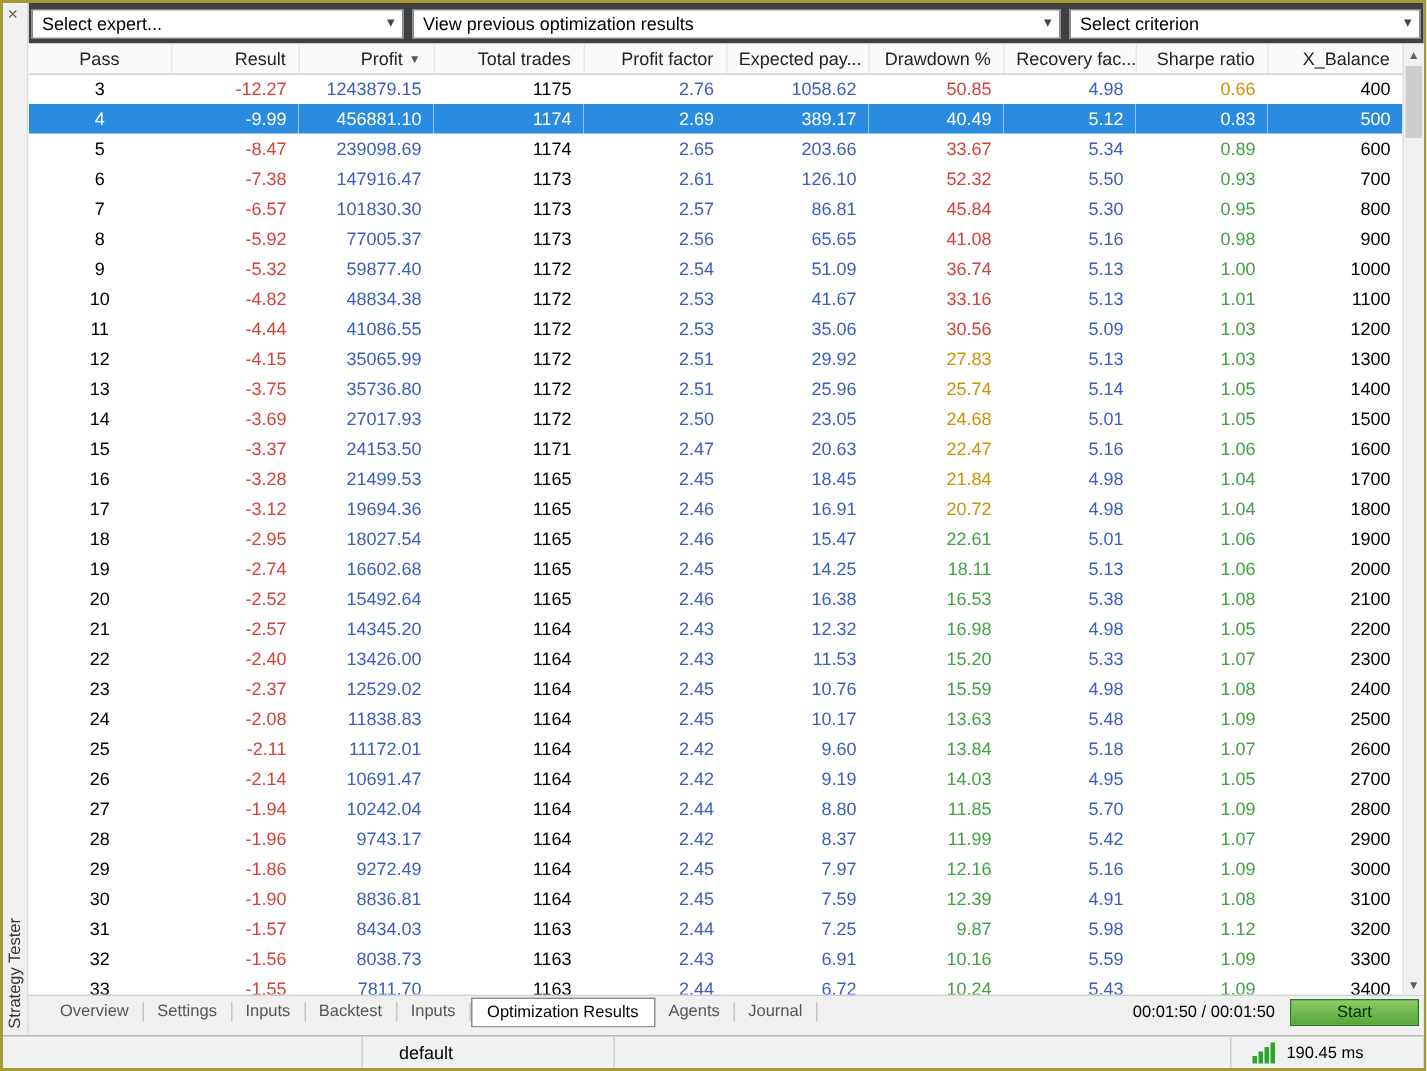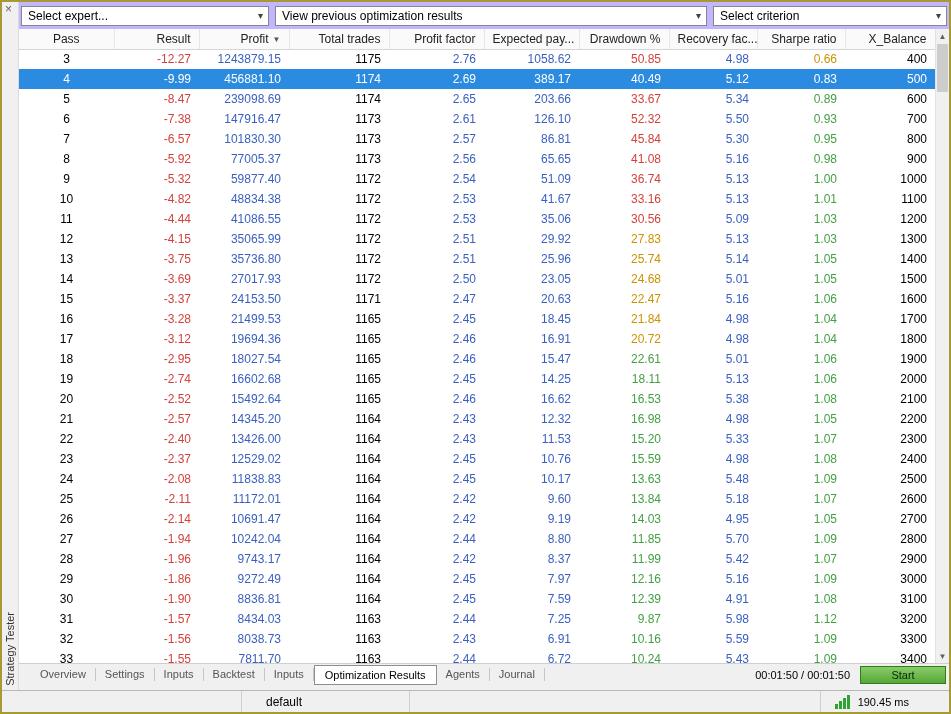--- a/index.html
+++ b/index.html
@@ -27,21 +27,21 @@
   .vtitle {
     position: absolute; bottom: 4px; left: 2px;
     writing-mode: vertical-rl; transform: rotate(180deg);
     font-size: 11px; color: #333; white-space: nowrap;
   }
 
   .content { flex: 1; display: flex; flex-direction: column; background: #fff; min-width: 0; }
 
   
   .toolbar {
-    height: 27px; flex: none; background: #c4b5fd;
+    height: 27px; flex: none; background: #404040;
     display: flex; align-items: center; gap: 6px; padding: 0 2px;
   }
   .combo {
     height: 20px; border: 1px solid #828790; background: #fff;
     display: flex; align-items: center; justify-content: space-between;
     padding: 0 5px 0 6px; font-size: 12px; color: #000; cursor: default;
   }
   .combo-expert { width: 248px; flex: none; }
   .combo-results { flex: 1; }
   .combo-criterion { width: 234px; flex: none; }
@@ -388,21 +388,21 @@
                 <td class="ar c-blue">5.13</td>
                 <td class="ar c-green">1.06</td>
                 <td class="ar c-black">2000</td>
               </tr>
               <tr>
                 <td class="al c-black">20</td>
                 <td class="ar c-red">-2.52</td>
                 <td class="ar c-blue">15492.64</td>
                 <td class="ar c-black">1165</td>
                 <td class="ar c-blue">2.46</td>
-                <td class="ar c-blue">16.62</td>
+                <td class="ar c-blue">16.38</td>
                 <td class="ar c-green">16.53</td>
                 <td class="ar c-blue">5.38</td>
                 <td class="ar c-green">1.08</td>
                 <td class="ar c-black">2100</td>
               </tr>
               <tr>
                 <td class="al c-black">21</td>
                 <td class="ar c-red">-2.57</td>
                 <td class="ar c-blue">14345.20</td>
                 <td class="ar c-black">1164</td>

